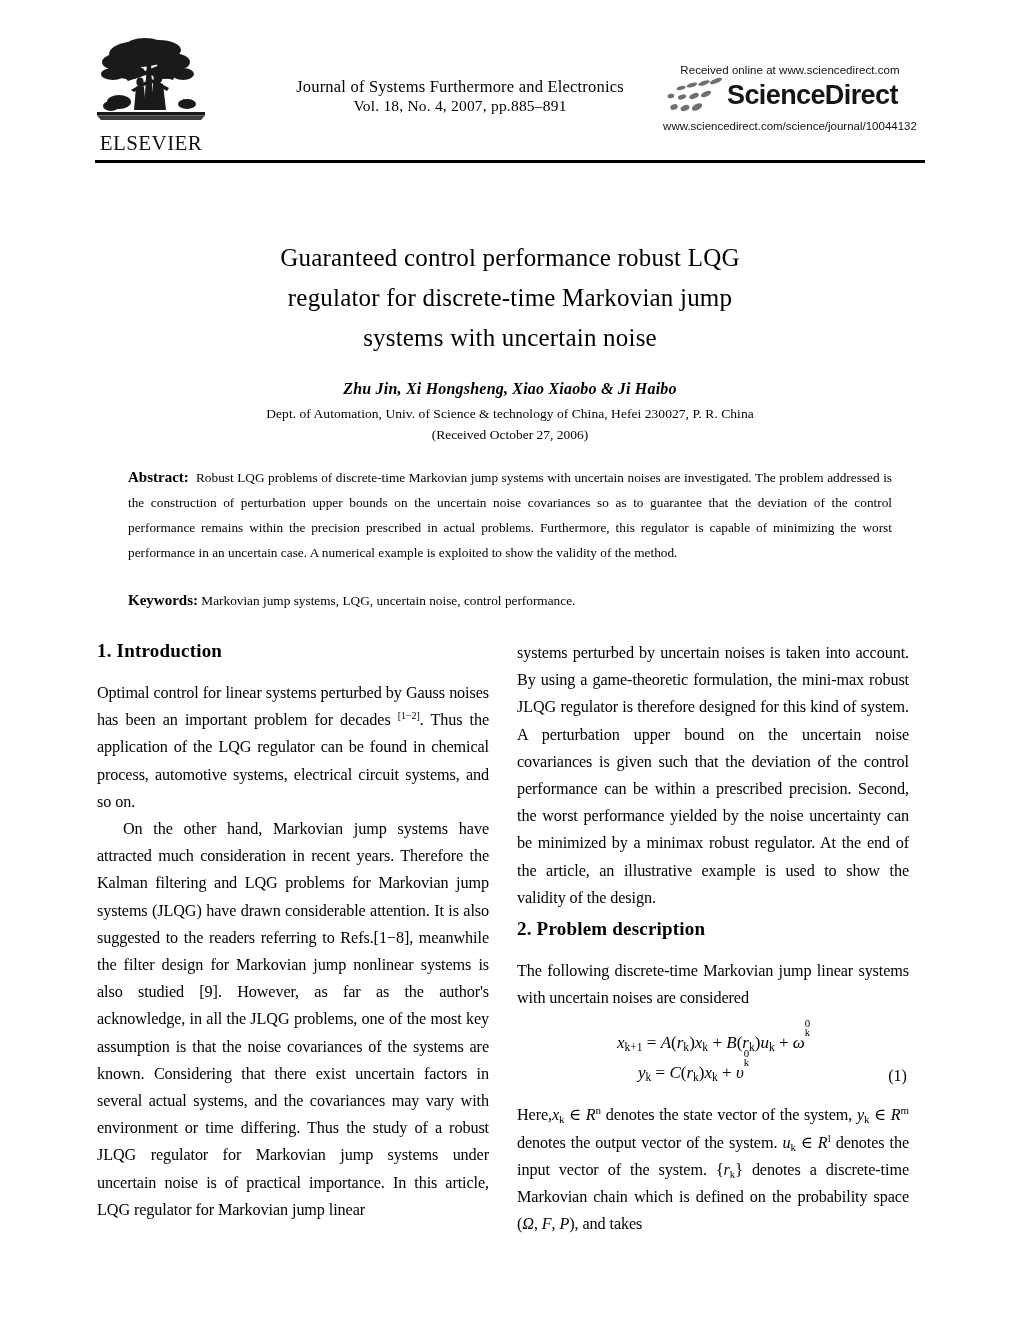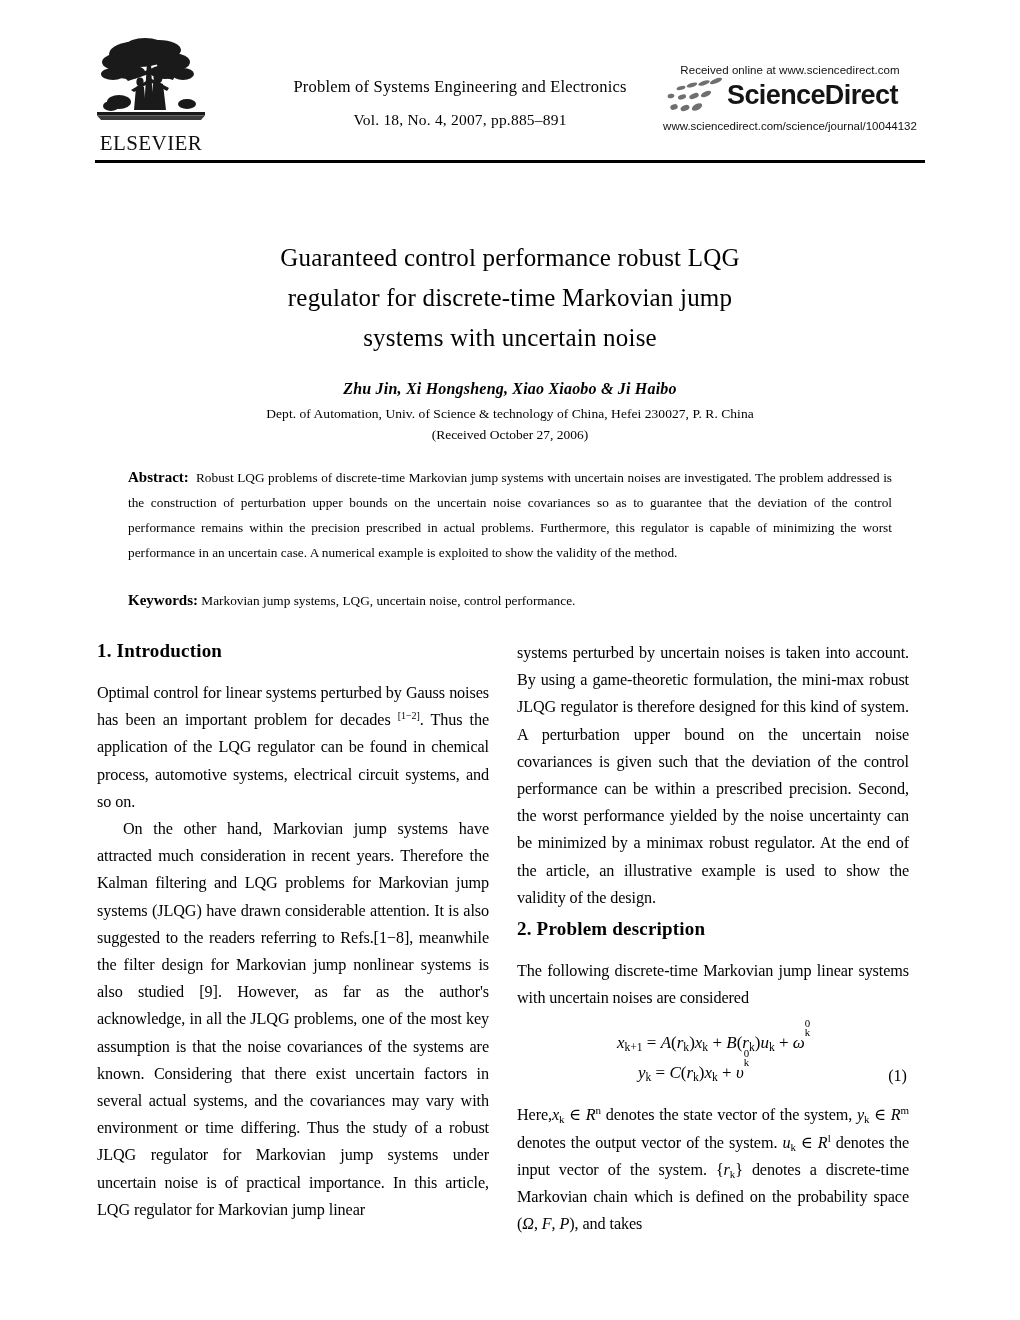--- a/index.html
+++ b/index.html
@@ -57,21 +57,20 @@
     top: 45px;
     width: 370px;
     text-align: center;
   }
   .journal-title {
     font-size: 16.5px;
     letter-spacing: 0.2px;
     white-space: nowrap;
   }
   .journal-issue {
-    margin-top: 14px;
     font-size: 15.5px;
     letter-spacing: 0.2px;
     white-space: nowrap;
   }
 
   .sd-block {
     position: absolute;
     left: 560px;
     top: 32px;
     width: 270px;
@@ -269,21 +268,21 @@
           <ellipse cx="92" cy="72" rx="9" ry="5"></ellipse>
 
           <rect x="2" y="80" width="108" height="3.4"></rect>
           <path d="M2 83.4 L6 88 L106 88 L110 83.4 Z" opacity="0.85"></path>
         </g>
       </svg>
       <div class="elsevier-wordmark">ELSEVIER</div>
     </div>
 
     <div class="journal-block">
-      <div class="journal-title">Problem of Systems Engineering and Electronics</div>
+      <div class="journal-title">Journal of Systems Furthermore and Electronics</div>
       <div class="journal-issue">Vol. 18, No. 4, 2007, pp.885–891</div>
     </div>
 
     <div class="sd-block">
       <div class="sd-available">Received online at www.sciencedirect.com</div>
       <div class="sd-logo-row">
         <svg class="sd-swoosh" viewBox="0 0 66 40" aria-hidden="true">
           <g fill="#6f6f6f">
             <ellipse cx="55" cy="5" rx="6.5" ry="2.2" transform="rotate(-22 55 5)"></ellipse>
             <ellipse cx="43" cy="7" rx="6" ry="2.1" transform="rotate(-20 43 7)"></ellipse>

